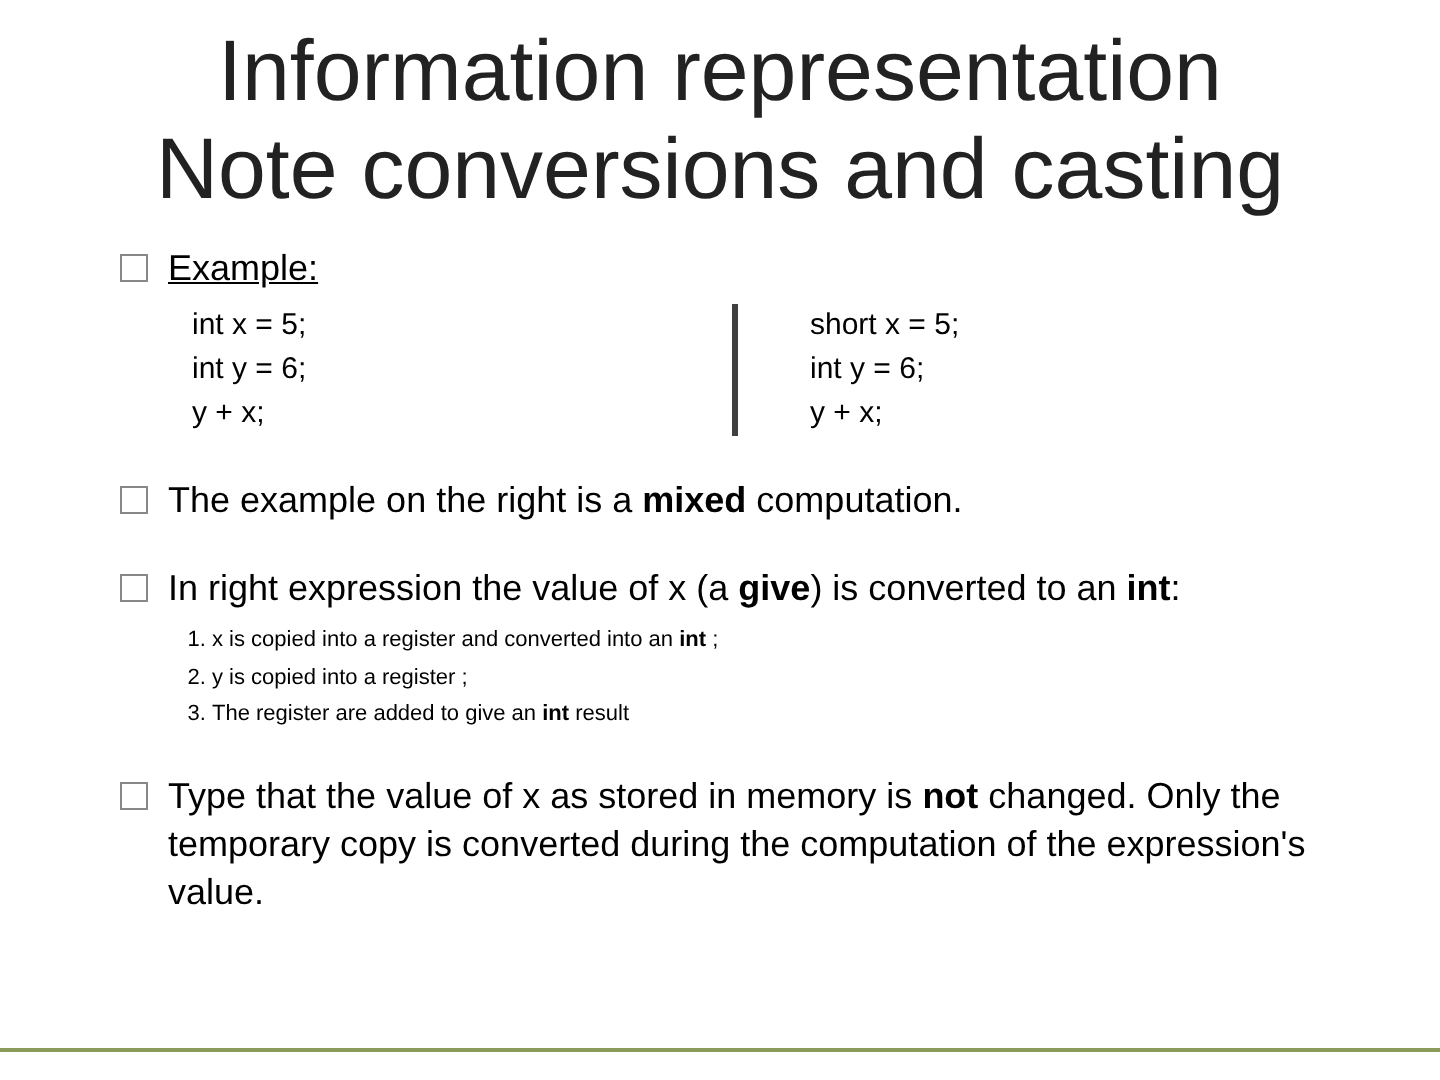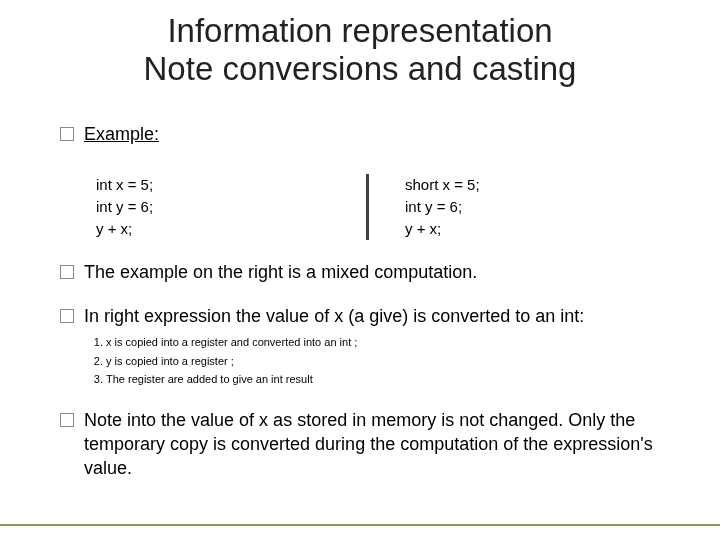--- a/index.html
+++ b/index.html
@@ -26,21 +26,21 @@
     height: 14px;
     border-top: 2px solid #8a9a5b;
     background: #fff;
   }
   .title {
     position: absolute;
     top: 12px;
     left: 0;
     right: 0;
     text-align: center;
-    font-size: 33px;
+    font-size: 43px;
     line-height: 1.15;
     font-weight: 400;
     color: #222;
   }
   .body {
     position: absolute;
     top: 102px;
     left: 60px;
     right: 30px;
   }
@@ -61,21 +61,21 @@
     margin-right: 10px;
   }
   .bullet .content {
     flex: 1 1 auto;
   }
   .example-label {
     text-decoration: underline;
   }
   .code-cols {
     display: flex;
-    margin: 28px 0 18px 0;
+    margin: 6px 0 18px 0;
     padding-left: 26px;
   }
   .code-col {
     font-family: Verdana, Geneva, sans-serif;
     font-size: 15px;
     line-height: 1.45;
   }
   .code-left {
     width: 270px;
     padding-left: 10px;
@@ -87,21 +87,21 @@
   }
   .ol {
     margin: 6px 0 14px 0;
     padding-left: 46px;
     font-size: 11px;
     line-height: 1.5;
   }
   .ol li {
     margin-bottom: 2px;
   }
-  b { font-weight: normal; text-align: center; }
+  b { font-weight: bold; text-align: center; }
 </style>
 </head>
 <body>
 
 <div class="slide">
 
   <div class="title">
     <span>Information representation</span><br>
     <span>Note conversions and casting</span>
   </div>
@@ -146,20 +146,20 @@
       </li>
       <li>y is copied into a register ;</li>
       <li>
         <span>The register are added to give an </span><b>int</b><span> result</span>
       </li>
     </ol>
 
     <div class="bullet">
       <span class="box"></span>
       <span class="content">
-        <span>Note into the value of x as stored in memory is </span><b>not</b><span> changed. Only the temporary copy is converted during the computation of the expression's value.</span>
+        <span>Type that the value of x as stored in memory is </span><b>not</b><span> changed. Only the temporary copy is converted during the computation of the expression's value.</span>
       </span>
     </div>
 
   </div>
 
   <div class="divider-bottom"></div>
 </div>
 
 </body></html>

